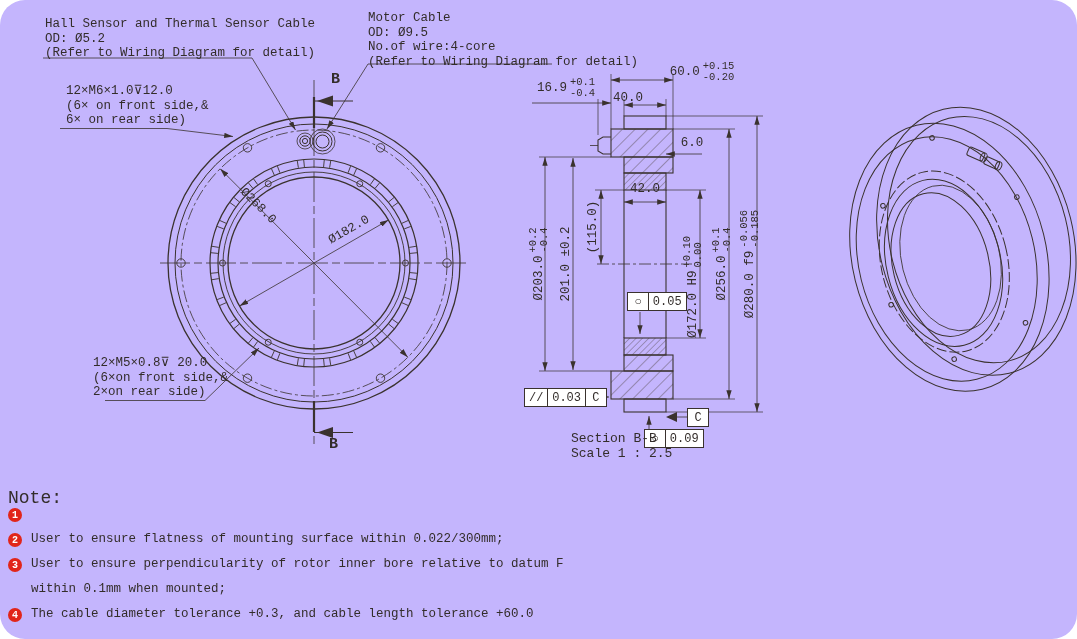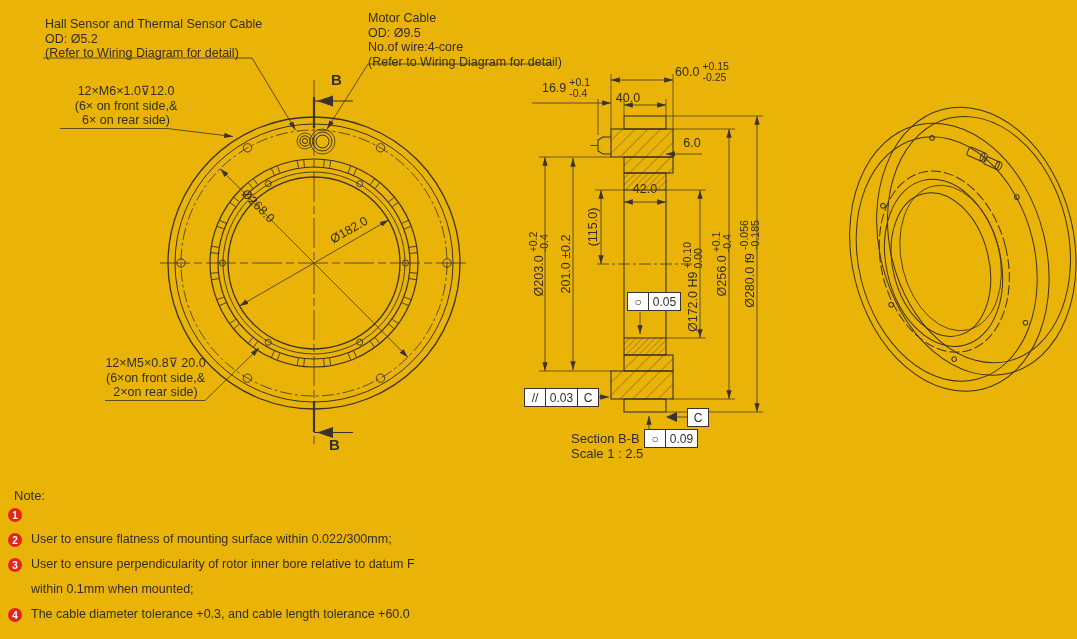--- a/index.html
+++ b/index.html
@@ -1,31 +1,31 @@
 <!DOCTYPE html>
 <html><head>
 <meta charset="utf-8">
 <style>
   html,body{margin:0;padding:0;background:#fff;}
-  .canvas{position:relative;width:1077px;height:639px;background:#eab308;overflow:hidden;
-          font-family:Liberation Sans, sans-serif;color:#332d2a;}
+  .canvas{position:relative;width:1077px;height:639px;background:#c4b5fd;overflow:hidden;
+          font-family:Liberation Mono, monospace;color:#332d2a;border-radius:25px;}
   .canvas svg{position:absolute;left:0;top:0;}
   .lbl{position:absolute;font-size:12.5px;line-height:14.5px;white-space:nowrap;}
-  .lbl.ctr{text-align:center;}
+  .lbl.ctr{text-align:left;}
   .dim{position:absolute;display:flex;align-items:center;gap:3px;font-size:12.5px;
        white-space:nowrap;transform:translate(-50%,-50%);}
   .dim.rot{transform:translate(-50%,-50%) rotate(-90deg);}
   .tol{display:flex;flex-direction:column;font-size:10.5px;line-height:10.5px;text-align:left;}
   .blabel{position:absolute;font-size:15px;font-weight:bold;}
   .fcf{position:absolute;display:flex;font-size:12px;}
   .fcf .cell{border:1.2px solid #3a322e;background:#fff;display:flex;align-items:center;
              justify-content:center;height:17px;padding:0 4px;min-width:12px;margin-left:-1.2px;}
   .fcf .cell:first-child{margin-left:0;}
   .sec-title{position:absolute;font-size:13px;line-height:15px;}
-  .note-title{position:absolute;font-size:13px;margin-left:6px;}
+  .note-title{position:absolute;font-size:18px;}
   .note-row{position:absolute;display:flex;align-items:flex-start;gap:9px;font-size:12.5px;}
   .nnum{width:14px;height:14px;border-radius:50%;background:#e1251a;color:#fff;font-size:10px;
         font-weight:bold;display:flex;align-items:center;justify-content:center;flex:0 0 14px;margin-top:1px;}
   .ntext{white-space:nowrap;}
 </style>
 </head>
 <body>
 
 <div class="canvas">
 
@@ -277,21 +277,21 @@
         <span>-0.4</span>
       </span>
   </div>
   <div class="dim" style="left:628px;top:98px">
     <span>40.0</span>
   </div>
   <div class="dim" style="left:702px;top:71px">
     <span>60.0</span>
     <span class="tol">
         <span>+0.15</span>
-        <span>-0.25</span>
+        <span>-0.20</span>
       </span>
   </div>
   <div class="dim" style="left:692px;top:143px">
     <span>6.0</span>
   </div>
   <div class="dim" style="left:645px;top:189px">
     <span>42.0</span>
   </div>
   <div class="dim rot" style="left:538px;top:264px">
     <span>Ø203.0</span>

